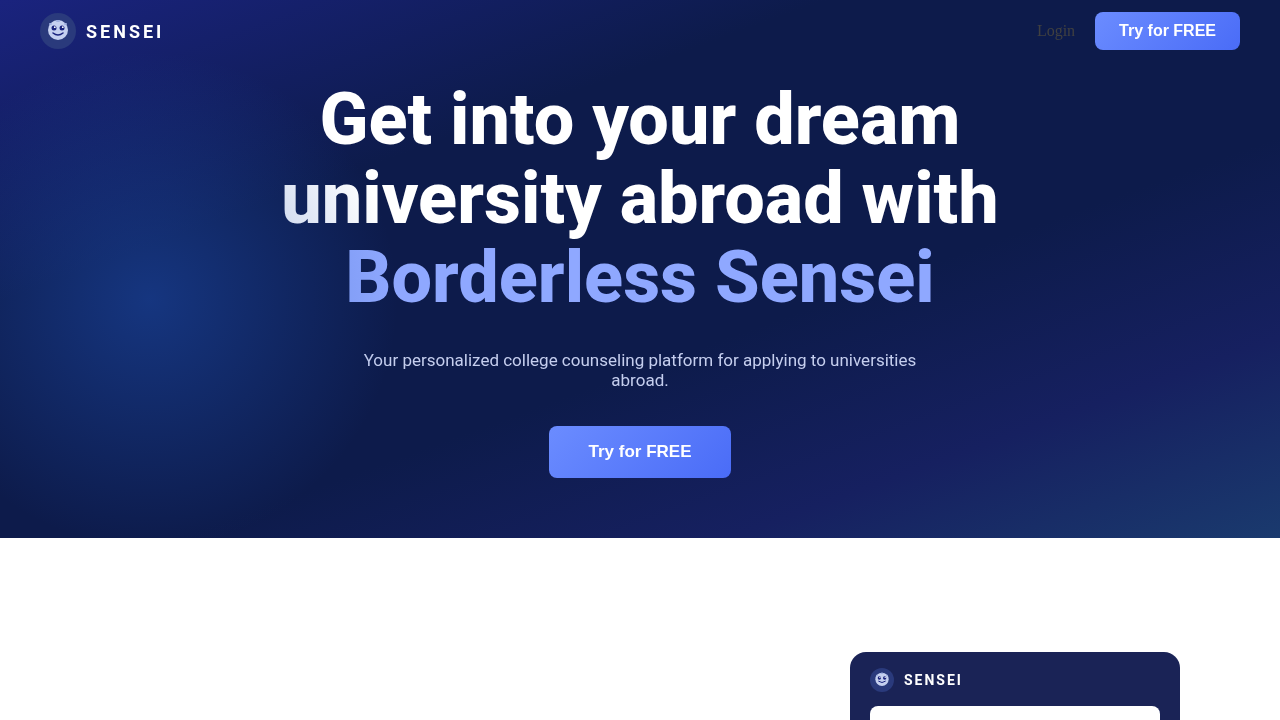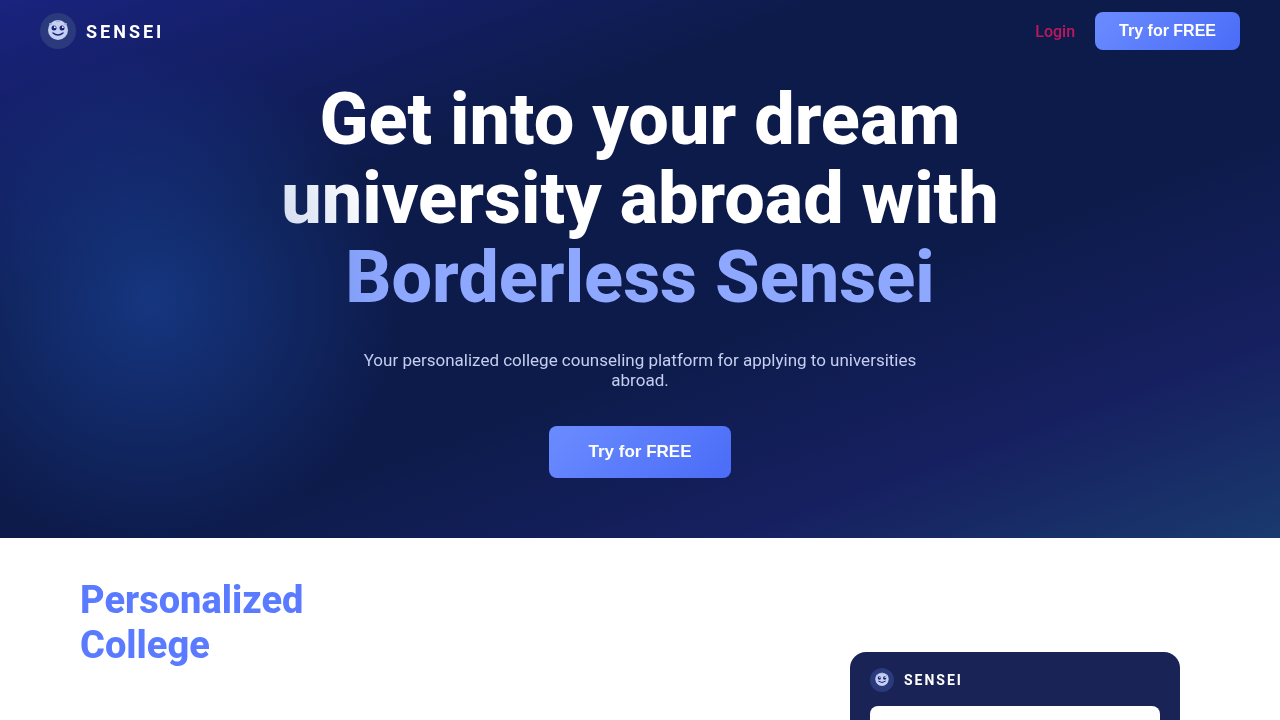--- a/index.html
+++ b/index.html
@@ -47,25 +47,26 @@
       letter-spacing: 3px;
     }
 
     .nav-right {
       display: flex;
       align-items: center;
       gap: 20px;
     }
 
     .login-link {
-      color: #be185d;
+      color: #404040;
       font-size: 16px;
       font-weight: 500;
       text-decoration: none;
       cursor: pointer;
+      font-family: Liberation Serif, serif;
     }
 
     .try-free-btn-nav {
       background: linear-gradient(135deg, #6b8cff, #4a6cf7);
       color: #ffffff;
       border: none;
       border-radius: 8px;
       padding: 10px 24px;
       font-size: 16px;
       font-weight: 600;
@@ -215,21 +216,20 @@
   <h1 class="hero-heading">
     <span>Get into your dream</span><br>
     <span>university abroad with</span><br>
     <span class="highlight">Borderless Sensei</span>
   </h1>
   <p class="hero-subtext">Your personalized college counseling platform for applying to universities abroad.</p>
   <button class="try-free-btn-hero">Try for FREE</button>
 </section>
 
 <section class="below-hero">
-  <h2 class="personalized-heading">Personalized College</h2>
 
   <div class="sensei-card">
     <div class="sensei-card-header">
       <svg width="24" height="24" viewBox="0 0 36 36" fill="none" xmlns="http://www.w3.org/2000/svg">
         <circle cx="18" cy="18" r="18" fill="#2a3a7c"></circle>
         <circle cx="18" cy="17" r="10" fill="#c5d0f0"></circle>
         <circle cx="14" cy="15" r="2.5" fill="#1a237e"></circle>
         <circle cx="22" cy="15" r="2.5" fill="#1a237e"></circle>
         <circle cx="14.8" cy="14.2" r="0.9" fill="white"></circle>
         <circle cx="22.8" cy="14.2" r="0.9" fill="white"></circle>

